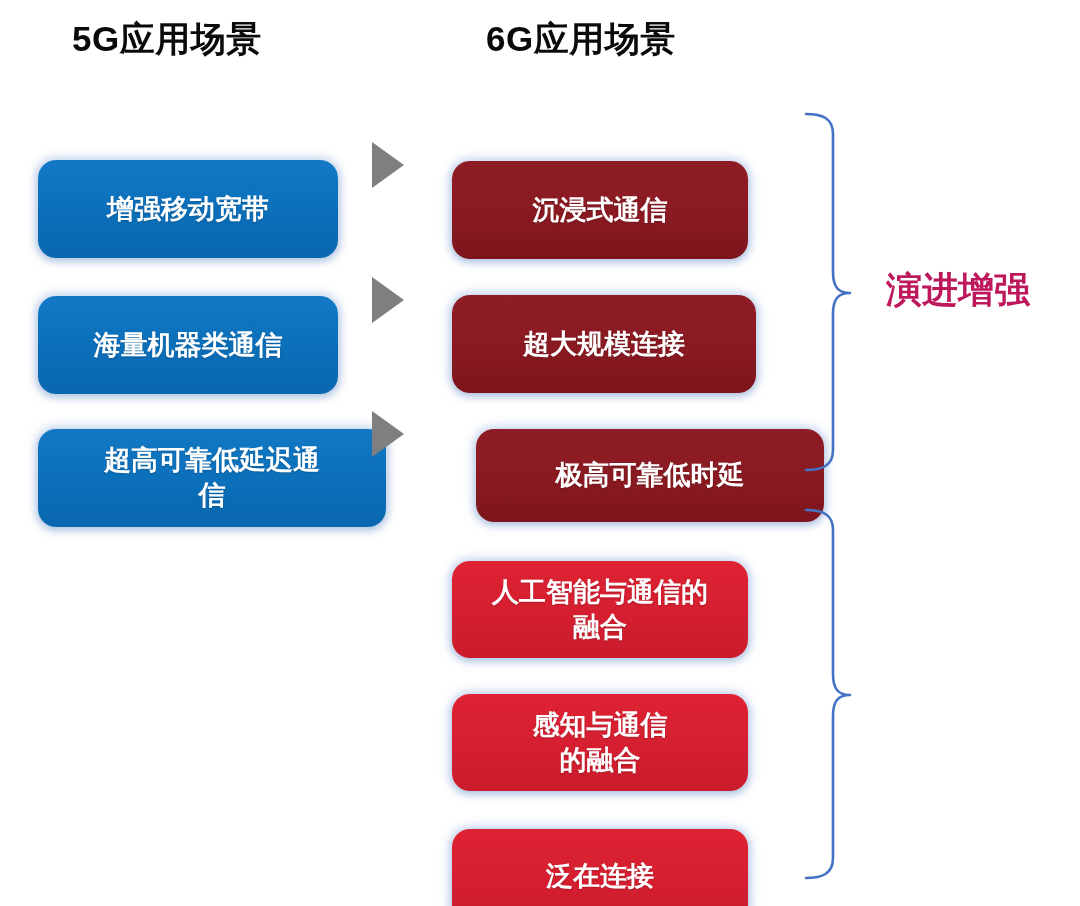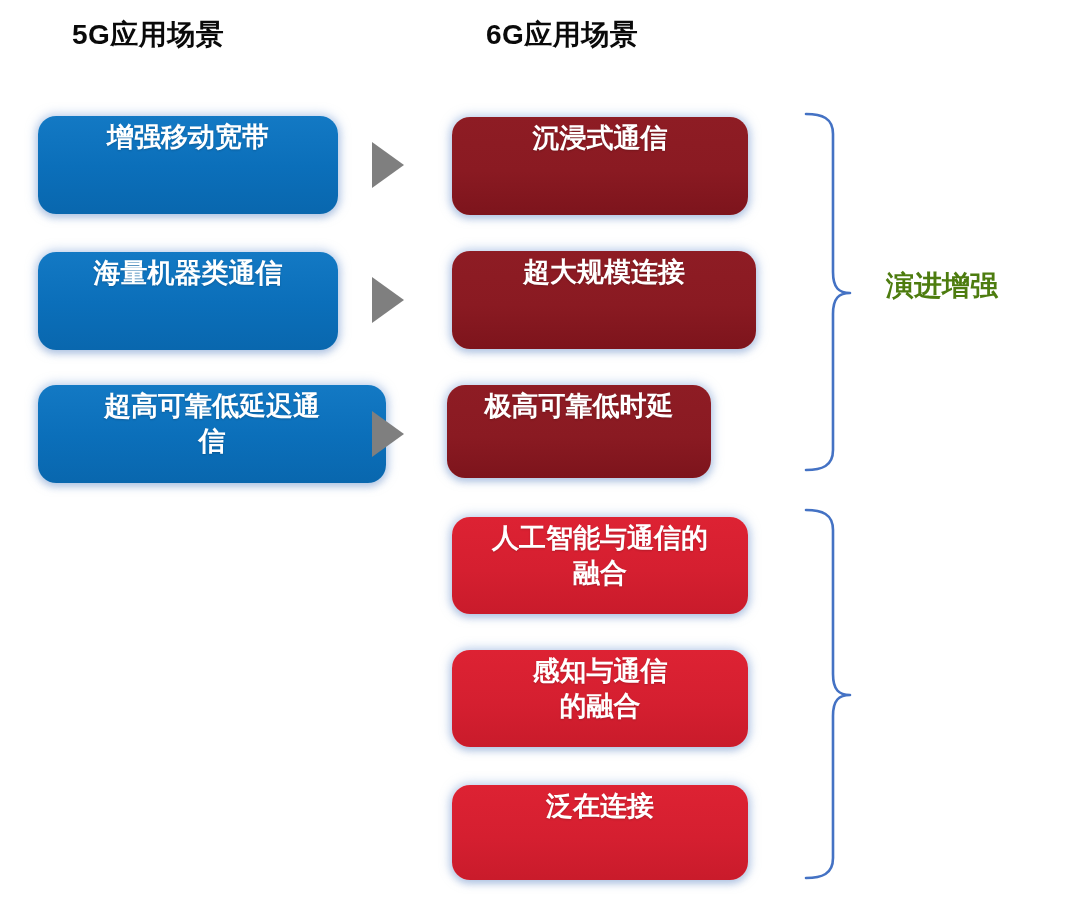--- a/index.html
+++ b/index.html
@@ -14,48 +14,49 @@
     position: relative;
     width: 1080px;
     height: 906px;
     background: #ffffff;
     overflow: hidden;
   }
 
   
   .col-title {
     position: absolute;
-    font-size: 28px;
+    font-size: 35px;
     font-weight: bold;
     color: #0a0a0a;
     letter-spacing: 0.5px;
     white-space: nowrap;
     line-height: 1;
   }
   #title-5g { left: 72px;  top: 21px; }
   #title-6g { left: 486px; top: 21px; }
 
   
   .node {
     position: absolute;
     border-radius: 18px;
     display: flex;
-    align-items: flex-start;
+    align-items: center;
     justify-content: center;
     text-align: center;
     color: #ffffff;
     font-weight: bold;
     font-size: 27px;
     line-height: 1.28;
     box-sizing: border-box;
     padding: 4px 10px;
     box-shadow:
       0 0 10px 3px rgba(150, 180, 225, 0.50),
       0 3px 7px rgba(70, 110, 170, 0.30);
     text-shadow: 0 1px 2px rgba(0,0,0,0.18);
+    margin-top: 44px;
   }
   .node .lbl { display: block; white-space: pre-line; }
 
   .node.blue {
     background: linear-gradient(180deg, #1379c4 0%, #0b6fba 52%, #0967ae 100%);
   }
   .node.darkred {
     background: linear-gradient(180deg, #8e1c24 0%, #8a1a22 55%, #7d141c 100%);
     border-radius: 18px;
   }
@@ -64,21 +65,21 @@
   }
 
   
   #n-embb   { left: 38px; top: 116px; width: 300px; height: 98px; }
   #n-mmtc   { left: 38px; top: 252px; width: 300px; height: 98px; }
   #n-urllc  { left: 38px; top: 385px; width: 348px; height: 98px; }
 
   
   #n-immersive { left: 452px; top: 117px; width: 296px; height: 98px; }
   #n-massive   { left: 452px; top: 251px; width: 304px; height: 98px; }
-  #n-lowlat    { left: 447px; top: 385px; width: 264px; height: 93px; }
+  #n-lowlat    { left: 476px; top: 385px; width: 348px; height: 93px; }
   #n-aicomm    { left: 452px; top: 517px; width: 296px; height: 97px; }
   #n-sensing   { left: 452px; top: 650px; width: 296px; height: 97px; }
   #n-ubiquitous{ left: 452px; top: 785px; width: 296px; height: 95px; }
 
   
   .arrow {
     position: absolute;
     width: 0;
     height: 0;
     border-top: 23px solid transparent;
@@ -93,23 +94,23 @@
   .brace {
     position: absolute;
     overflow: visible;
   }
   #brace-evolve   { left: 800px; top: 112px; }
   #brace-emerging { left: 800px; top: 508px; }
 
   
   .group-label {
     position: absolute;
-    font-size: 28px;
+    font-size: 36px;
     font-weight: bold;
-    color: #4d7c0f;
+    color: #be185d;
     white-space: nowrap;
     line-height: 1;
   }
   #label-evolve   { left: 886px; top: 272px; }
   #label-emerging { left: 886px; top: 669px; }
 </style>
 </head>
 <body>
 
 <div id="canvas">

